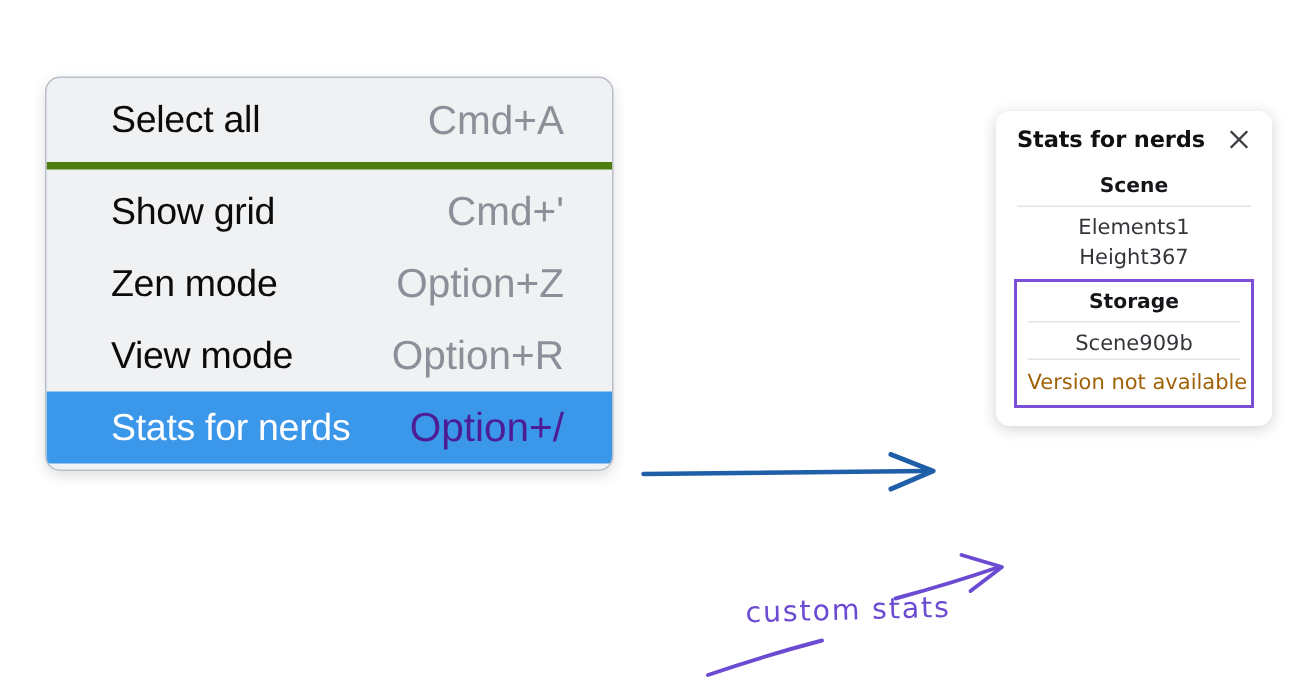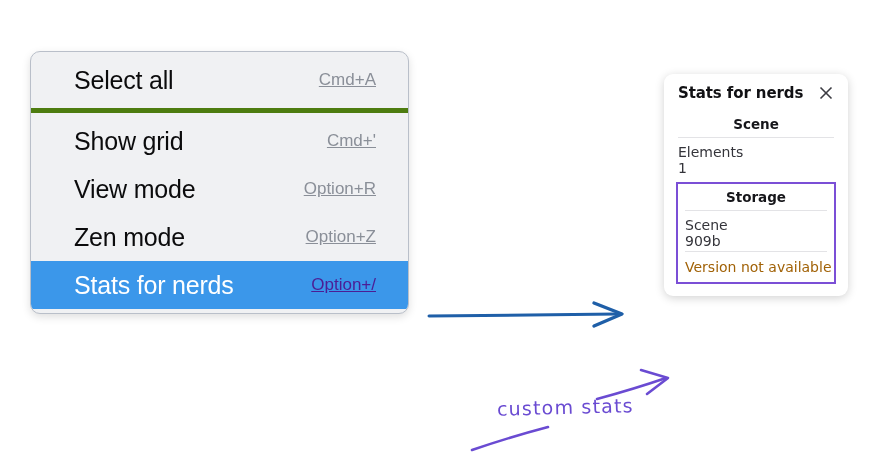--- a/index.html
+++ b/index.html
@@ -44,24 +44,23 @@
     color: #0b0b0c;
     cursor: default;
   }
   .menu-item .label {
     font-size: 25px;
     letter-spacing: -0.2px;
     white-space: nowrap;
     text-align: right;
   }
   .menu-item .shortcut {
-    font-size: 17px;
+    font-size: 27px;
     color: #8a8f98;
     white-space: nowrap;
-    text-decoration: underline;
   }
   .menu-item.selected {
     background: #3b97ea;
   }
   .menu-item.selected .label { color: #ffffff; }
   .menu-item.selected .shortcut { color: #4c1d95; }
 
   
   #stats-panel {
     position: absolute;
@@ -106,26 +105,25 @@
     color: #16161a;
     padding: 2px 0 5px 0;
   }
   .divider {
     height: 1px;
     background: #e3e3e6;
     margin: 0 2px 4px 2px;
   }
   .stat-row {
     display: flex;
-    justify-content: flex-end;
+    justify-content: center;
     align-items: baseline;
     font-size: 14px;
     color: #34343a;
     padding: 2px 2px;
-    flex-direction: column;
   }
   .stat-row .val { color: #34343a; }
   .note-row {
     font-size: 14px;
     color: #a16207;
     padding: 3px 2px 1px 2px;
     white-space: nowrap;
   }
 
   
@@ -166,26 +164,26 @@
       <span class="shortcut">Cmd+A</span>
     </div>
   </div>
 
   <div class="menu-group">
     <div class="menu-item">
       <span class="label">Show grid</span>
       <span class="shortcut">Cmd+'</span>
     </div>
     <div class="menu-item">
+      <span class="label">Zen mode</span>
+      <span class="shortcut">Option+Z</span>
+    </div>
+    <div class="menu-item">
       <span class="label">View mode</span>
       <span class="shortcut">Option+R</span>
-    </div>
-    <div class="menu-item">
-      <span class="label">Zen mode</span>
-      <span class="shortcut">Option+Z</span>
     </div>
     <div class="menu-item selected">
       <span class="label">Stats for nerds</span>
       <span class="shortcut">Option+/</span>
     </div>
   </div>
 
 </div>
 
 <div id="stats-panel">
@@ -202,20 +200,24 @@
 
   <div class="stats-body">
 
     <div class="section-head">Scene</div>
     <div class="divider"></div>
 
     <div class="stat-row">
       <span class="lbl">Elements</span>
       <span class="val">1</span>
     </div>
+    <div class="stat-row">
+      <span class="lbl">Height</span>
+      <span class="val">367</span>
+    </div>
 
     <div id="highlight-box">
 
       <div class="section-head">Storage</div>
       <div class="divider"></div>
 
       <div class="stat-row">
         <span class="lbl">Scene</span>
         <span class="val">909b</span>
       </div>

